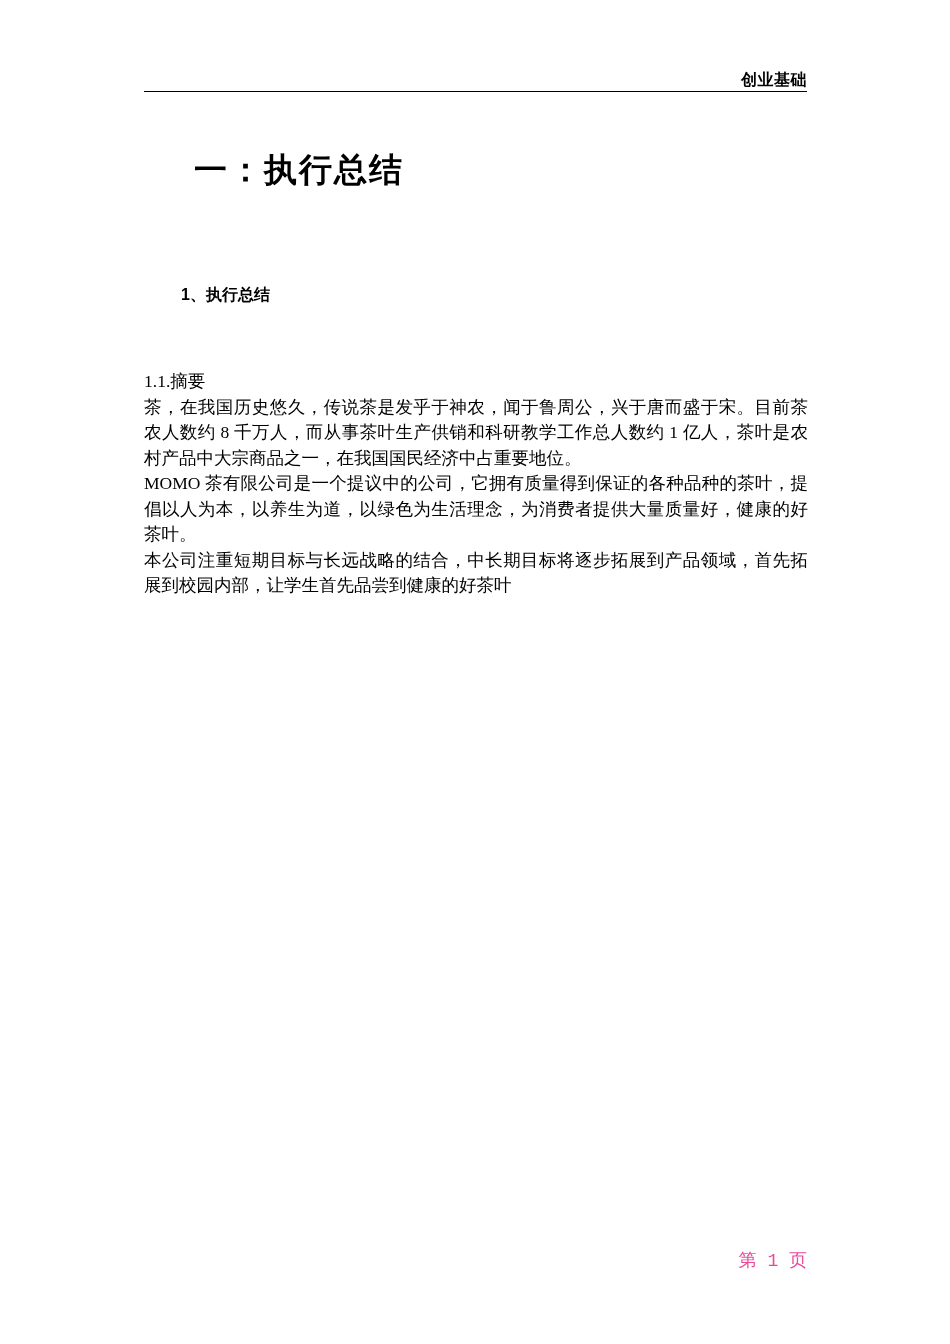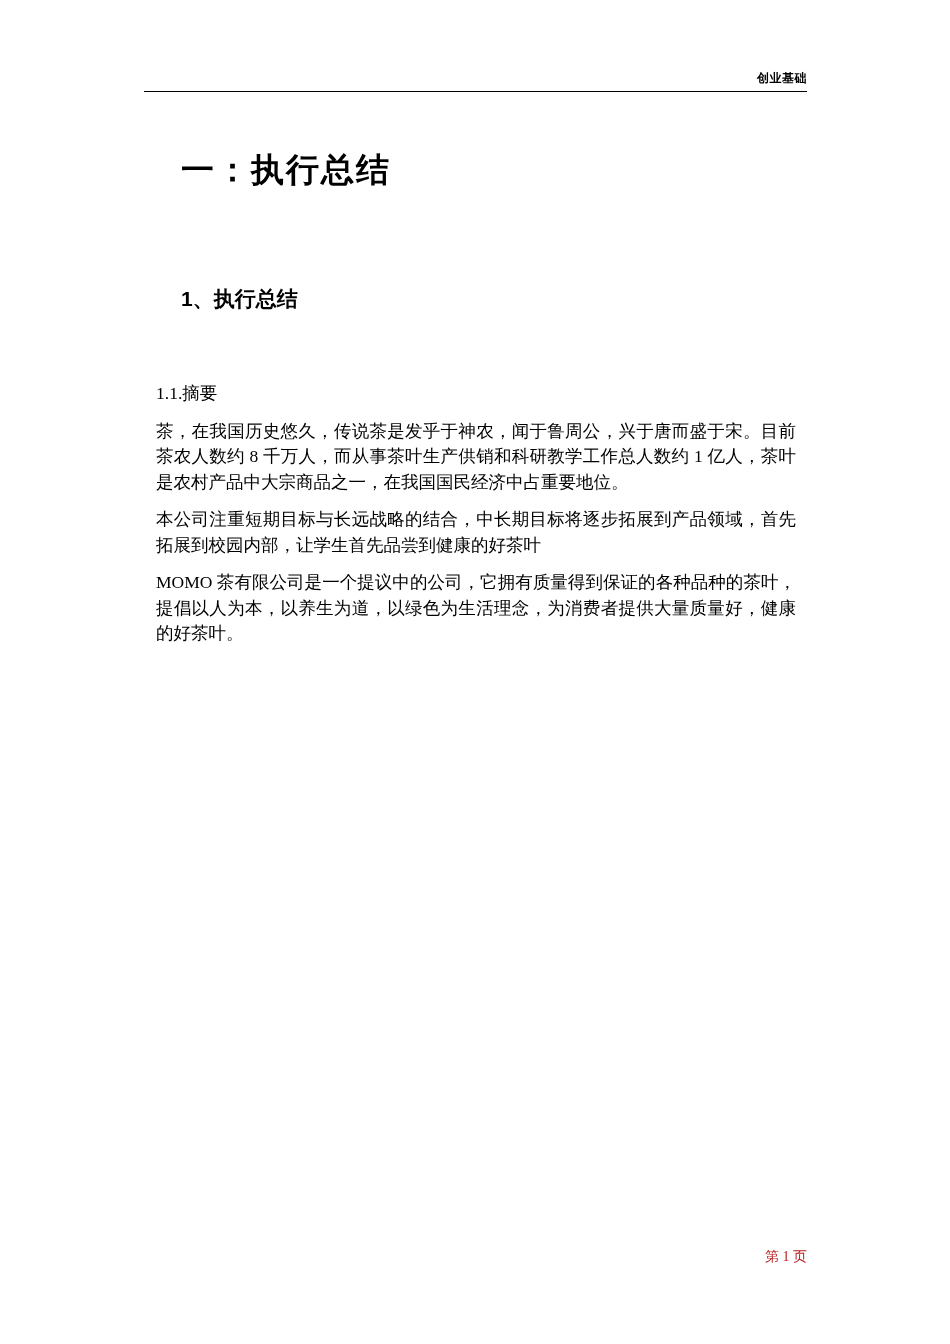--- a/index.html
+++ b/index.html
@@ -1,60 +1,60 @@
 <!DOCTYPE html>
 <html><head>
   <meta charset="utf-8">
   <style>
     html, body { margin: 0; padding: 0; background: #ffffff; }
     body { width: 950px; height: 1344px; position: relative; overflow: hidden; color: #000; }
     .header-text {
       position: absolute; right: 143px; top: 70px;
       font-family: Liberation Mono, monospace;
-      font-size: 12px; font-weight: bold; letter-spacing: 0.5px;
+      font-size: 16px; font-weight: bold; letter-spacing: 0.5px;
     }
     .header-rule {
       position: absolute; left: 144px; top: 91px; width: 663px; height: 0;
       border-top: 1.5px solid #000;
     }
     .h1 {
-      position: absolute; left: 181px; top: 148px;
+      position: absolute; left: 194px; top: 148px;
       font-family: "Liberation Sans", "DejaVu Sans", sans-serif;
       font-size: 33px; font-weight: bold; letter-spacing: 2px;
     }
     .h2 {
       position: absolute; left: 181px; top: 285px;
       font-family: "Liberation Sans", "DejaVu Sans", sans-serif;
-      font-size: 21px; font-weight: bold;
+      font-size: 16px; font-weight: bold;
     }
     .body {
       position: absolute; left: 144px; top: 369px; width: 664px;
       font-family: "Liberation Serif", "DejaVu Serif", serif;
       font-size: 17.5px; line-height: 25.5px;
       text-align: justify;
     }
-    .body p { margin: 12px; }
+    .body p { margin: 0; }
     .footer {
       position: absolute; right: 143px; top: 1248px;
-      font-family: Liberation Serif, serif;
-      font-size: 14px; color: #b91c1c;
+      font-family: Liberation Mono, monospace;
+      font-size: 18px; color: #ec4899;
     }
   </style>
 </head>
 <body>
 
 <div class="header-text">创业基础</div>
 <div class="header-rule"></div>
 
 <div class="h1">一：执行总结</div>
 <div class="h2">1、执行总结</div>
 
 <div class="body">
   <p>1.1.摘要</p>
   <p>茶，在我国历史悠久，传说茶是发乎于神农，闻于鲁周公，兴于唐而盛于宋。目前茶农人数约 8 千万人，而从事茶叶生产供销和科研教学工作总人数约 1 亿人，茶叶是农村产品中大宗商品之一，在我国国民经济中占重要地位。</p>
 
+  <p>MOMO 茶有限公司是一个提议中的公司，它拥有质量得到保证的各种品种的茶叶，提倡以人为本，以养生为道，以绿色为生活理念，为消费者提供大量质量好，健康的好茶叶。</p>
   <p>本公司注重短期目标与长远战略的结合，中长期目标将逐步拓展到产品领域，首先拓展到校园内部，让学生首先品尝到健康的好茶叶</p>
-  <p>MOMO 茶有限公司是一个提议中的公司，它拥有质量得到保证的各种品种的茶叶，提倡以人为本，以养生为道，以绿色为生活理念，为消费者提供大量质量好，健康的好茶叶。</p>
 
 
 </div>
 
 <div class="footer">第 1 页</div>
 
 </body></html>

